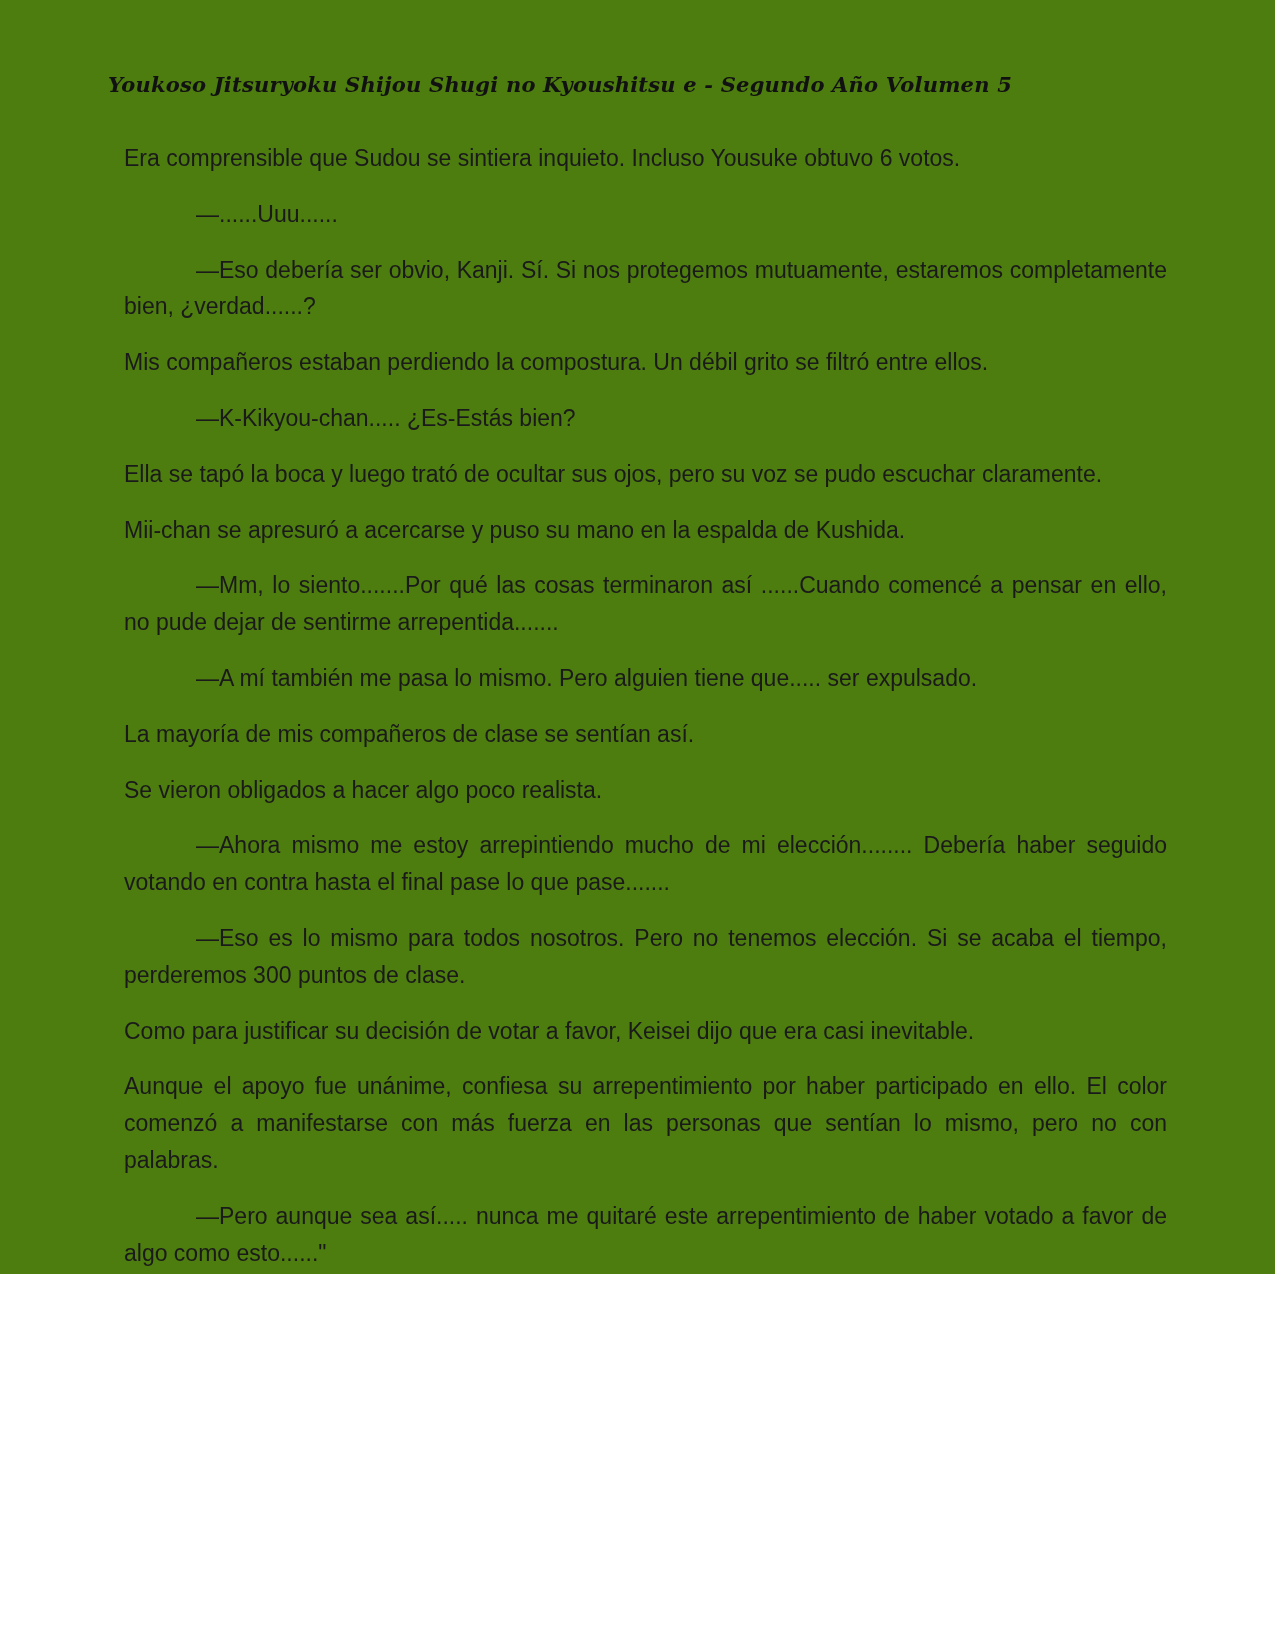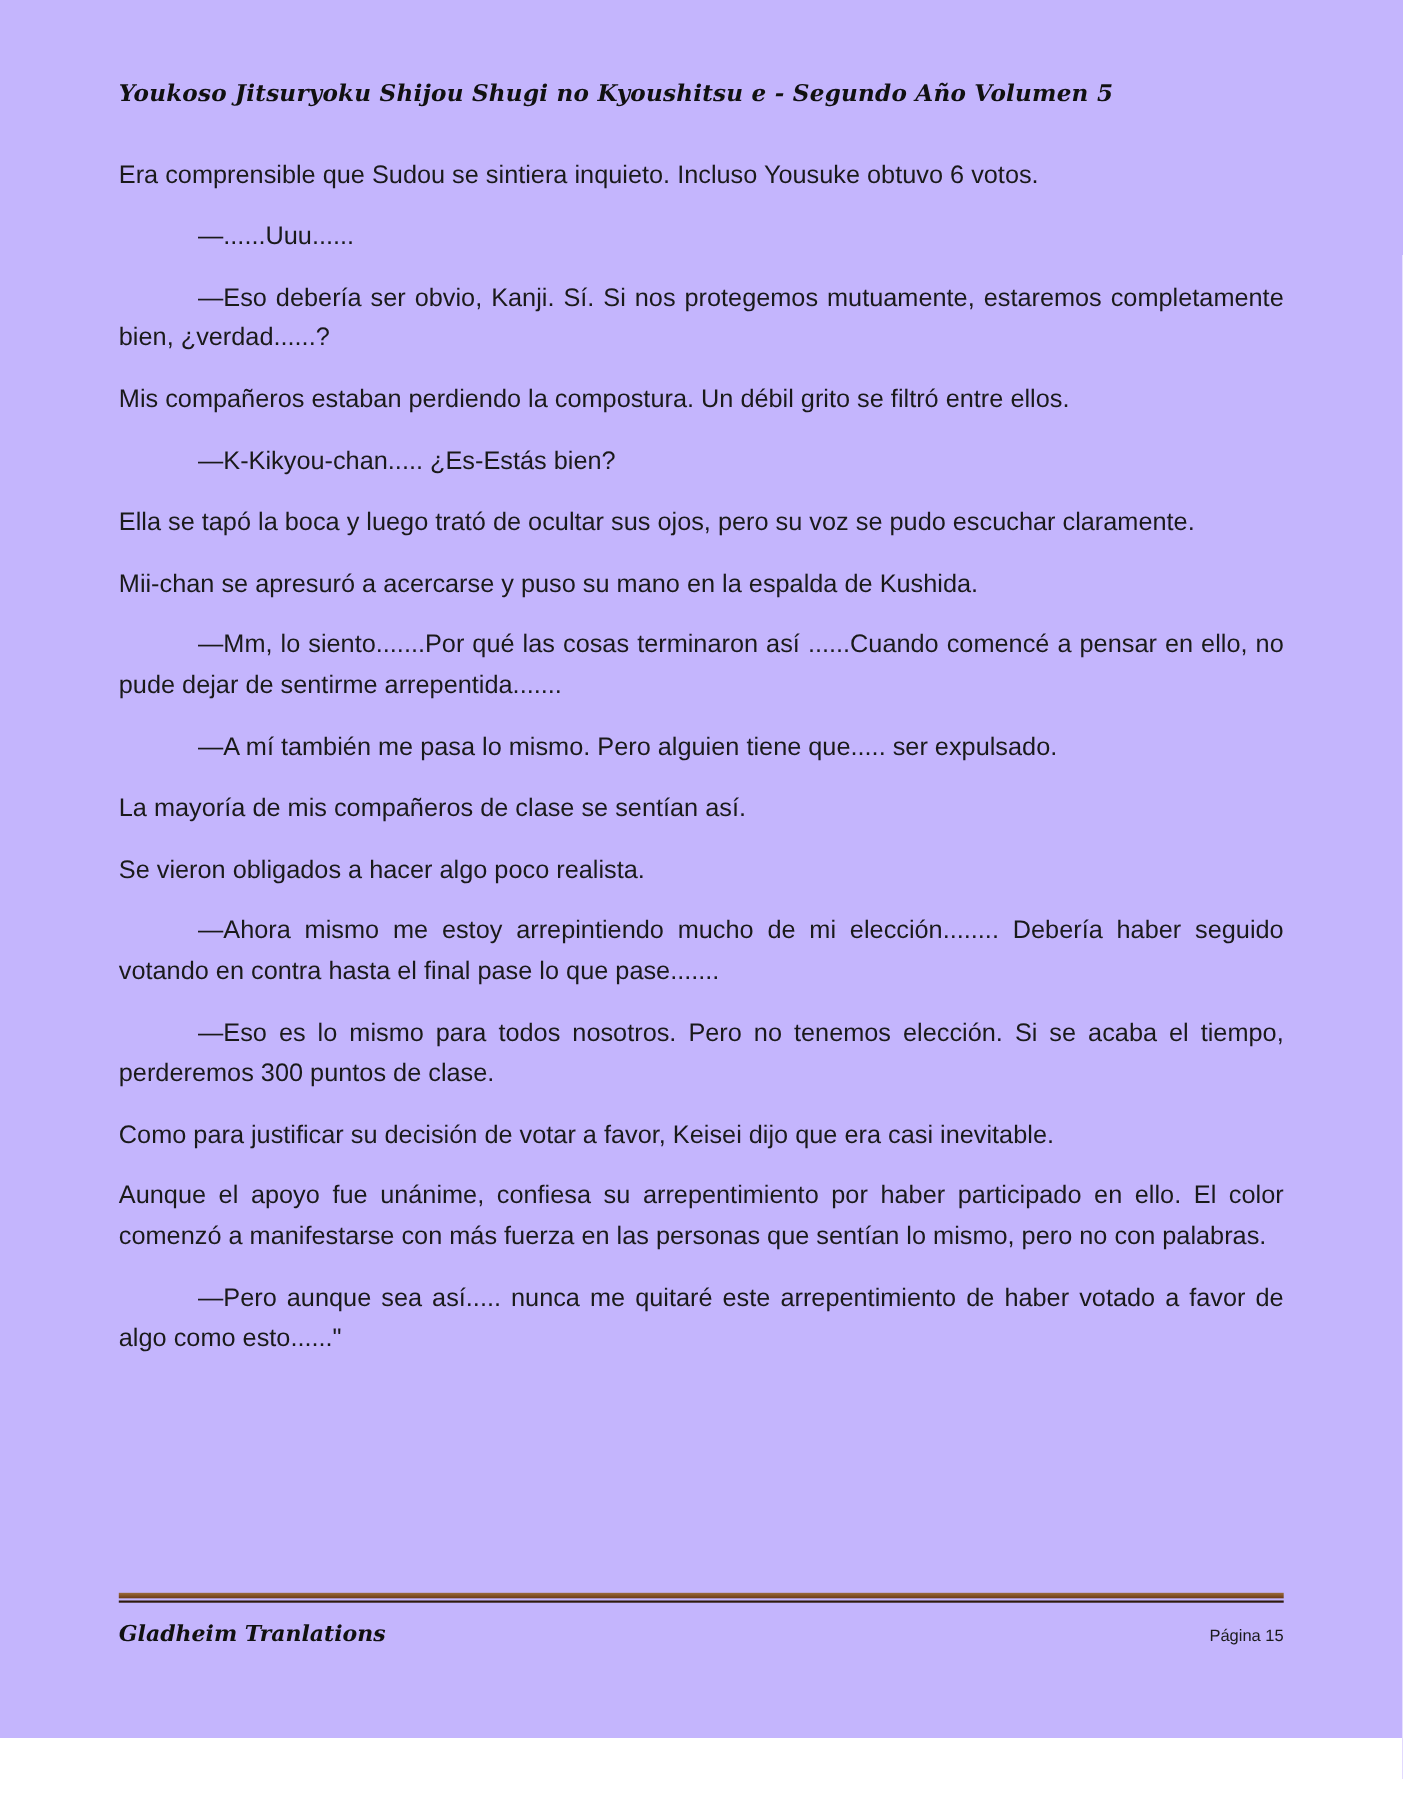--- a/index.html
+++ b/index.html
@@ -3,22 +3,22 @@
 <meta charset="utf-8">
 <style>
   html, body {
     margin: 0;
     padding: 0;
     background: #ffffff;
   }
   .page {
     position: relative;
     width: 1275px;
-    height: 1580px;
-    background: #c4b5fd;
+    height: 1274px;
+    background: #4d7c0f;
     overflow: hidden;
     font-family: "Liberation Sans", sans-serif;
     color: #1a1a1a;
   }
   .header {
     position: absolute;
     left: 108px;
     right: 108px;
     top: 72px;
   }
@@ -34,21 +34,21 @@
     position: absolute;
     left: 108px;
     right: 108px;
     top: 140px;
   }
   .para {
     font-family: "Liberation Sans", sans-serif;
     font-size: 23px;
     line-height: 1.6;
     text-align: justify;
-    margin: 0 0 19px 0;
+    margin: 0 0 19px 16px;
     color: #1a1a1a;
   }
   .para.indent {
     text-indent: 72px;
   }
   .footer {
     position: absolute;
     left: 108px;
     right: 108px;
     top: 1448px;

